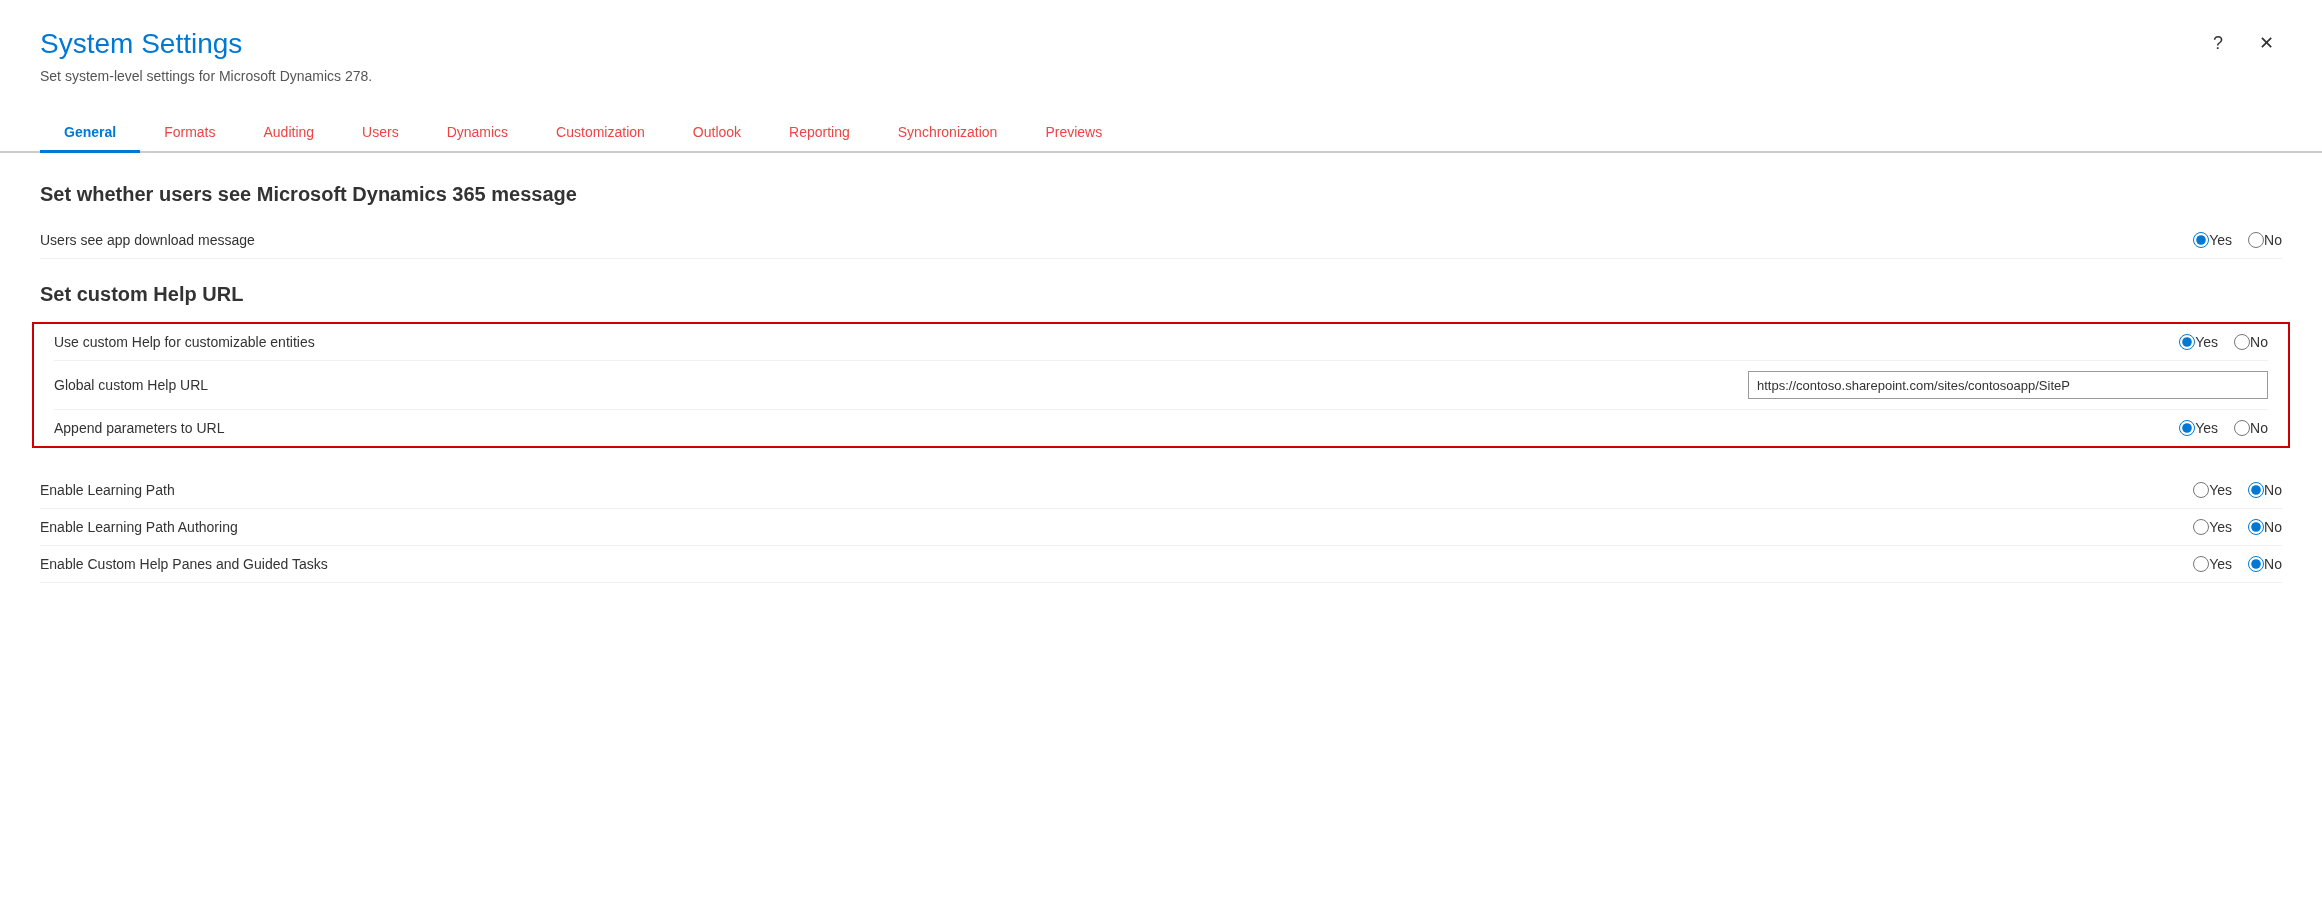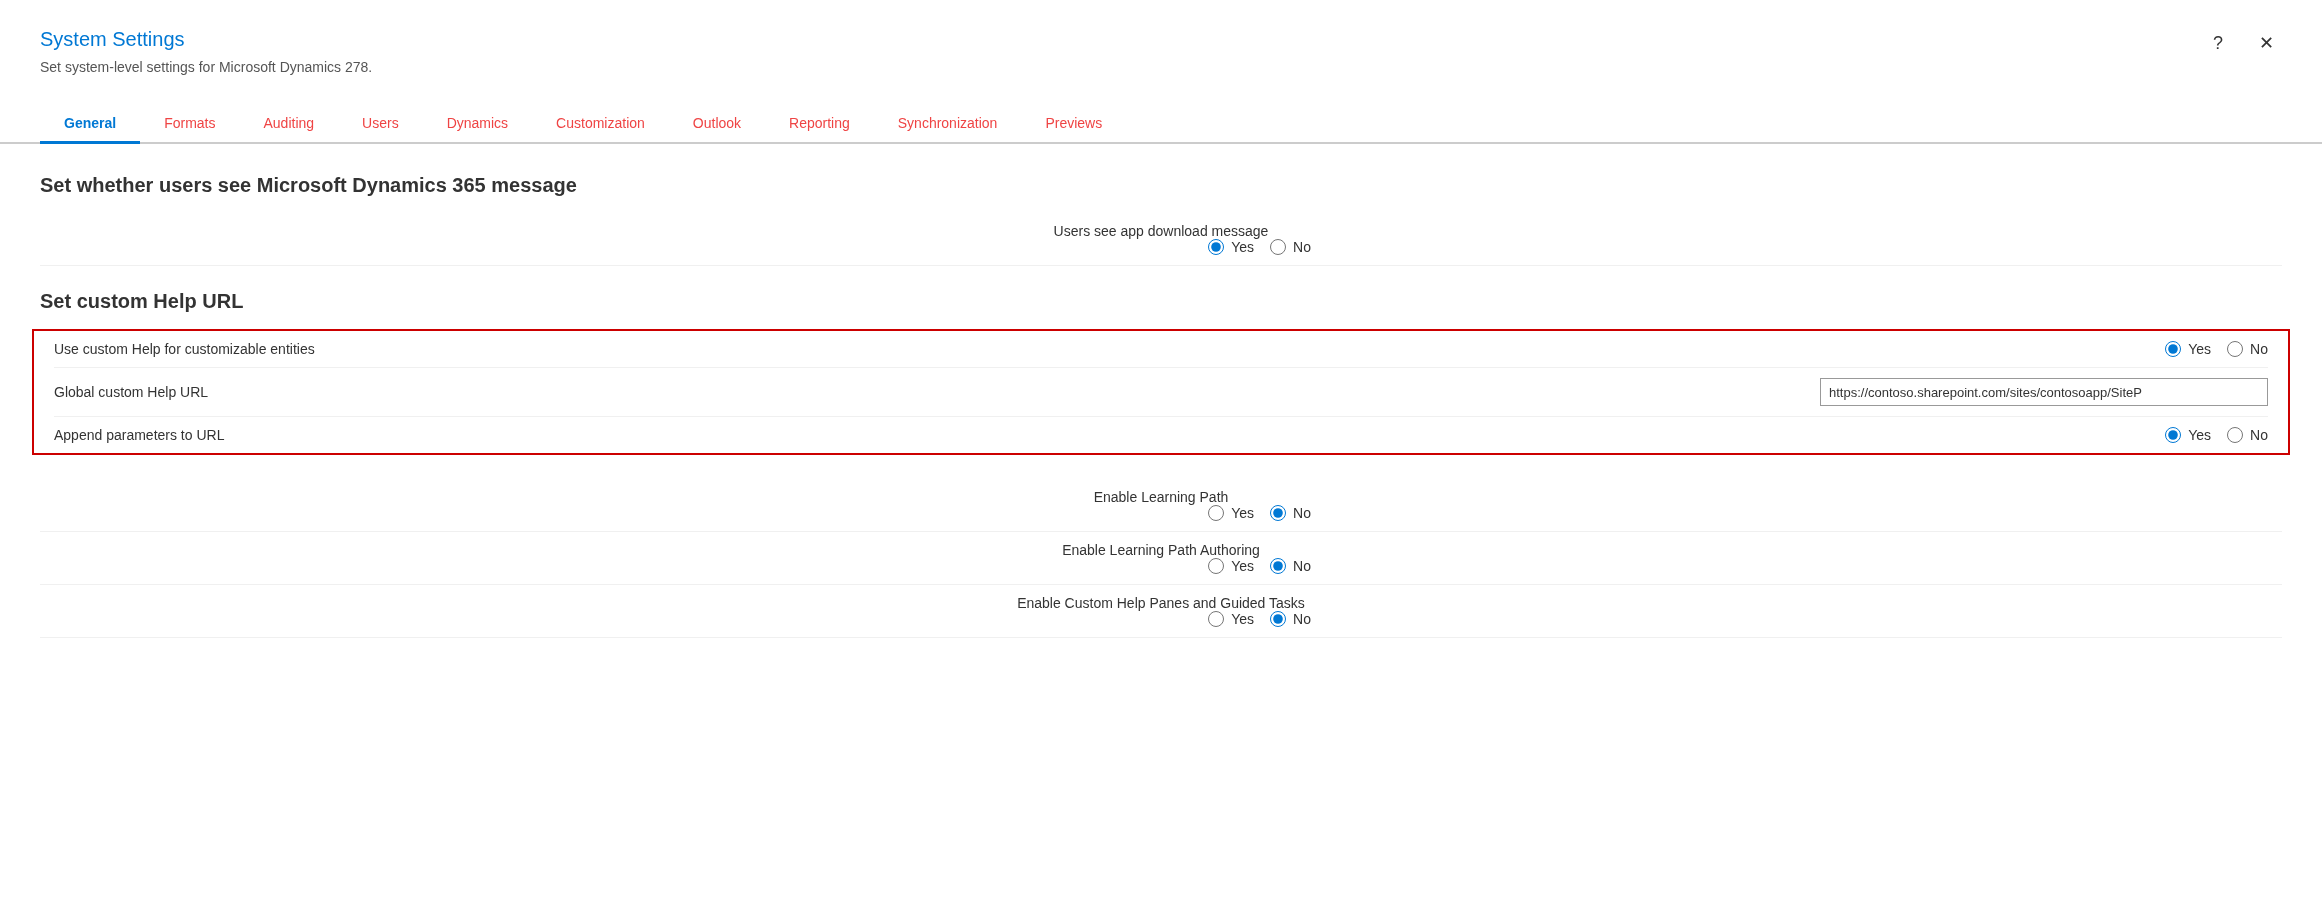--- a/index.html
+++ b/index.html
@@ -14,21 +14,21 @@
       min-height: 917px;
       background: #fff;
       position: relative;
       padding: 0;
     }
     .header {
       padding: 28px 40px 20px 40px;
       position: relative;
     }
     .header-title {
-      font-size: 20px;
+      font-size: 28px;
       font-weight: 400;
       color: #0078d4;
       margin-bottom: 8px;
     }
     .header-subtitle {
       font-size: 14px;
       color: #555;
     }
     .header-actions {
       position: absolute;
@@ -76,21 +76,20 @@
       font-size: 20px;
       font-weight: 700;
       color: #333;
       margin-bottom: 16px;
     }
     .setting-row {
       display: flex;
       align-items: center;
       padding: 10px 0;
       border-bottom: 1px solid #f0f0f0;
-      flex-direction: column;
     }
     .setting-label {
       flex: 1;
       font-size: 14px;
       color: #333;
     }
     .setting-control {
       display: flex;
       align-items: center;
       gap: 16px;
@@ -98,38 +97,38 @@
       justify-content: flex-end;
     }
     .radio-group {
       display: flex;
       align-items: center;
       gap: 16px;
     }
     .radio-option {
       display: flex;
       align-items: center;
-      gap: 7px;
+      gap: 0;
       cursor: pointer;
     }
     .radio-option input[type="radio"] {
       width: 16px;
       height: 16px;
       cursor: pointer;
       accent-color: #0078d4;
     }
     .radio-label {
       font-size: 14px;
       color: #333;
     }
     .url-input {
       border: 1px solid #999;
       padding: 4px 8px;
       font-size: 13px;
-      width: 448px;
+      width: 520px;
       height: 28px;
       color: #333;
     }
     .section-gap {
       margin-top: 24px;
     }
     .highlighted-section {
       border: 2px solid #cc0000;
       margin: 0 -8px;
       padding: 0 20px;

